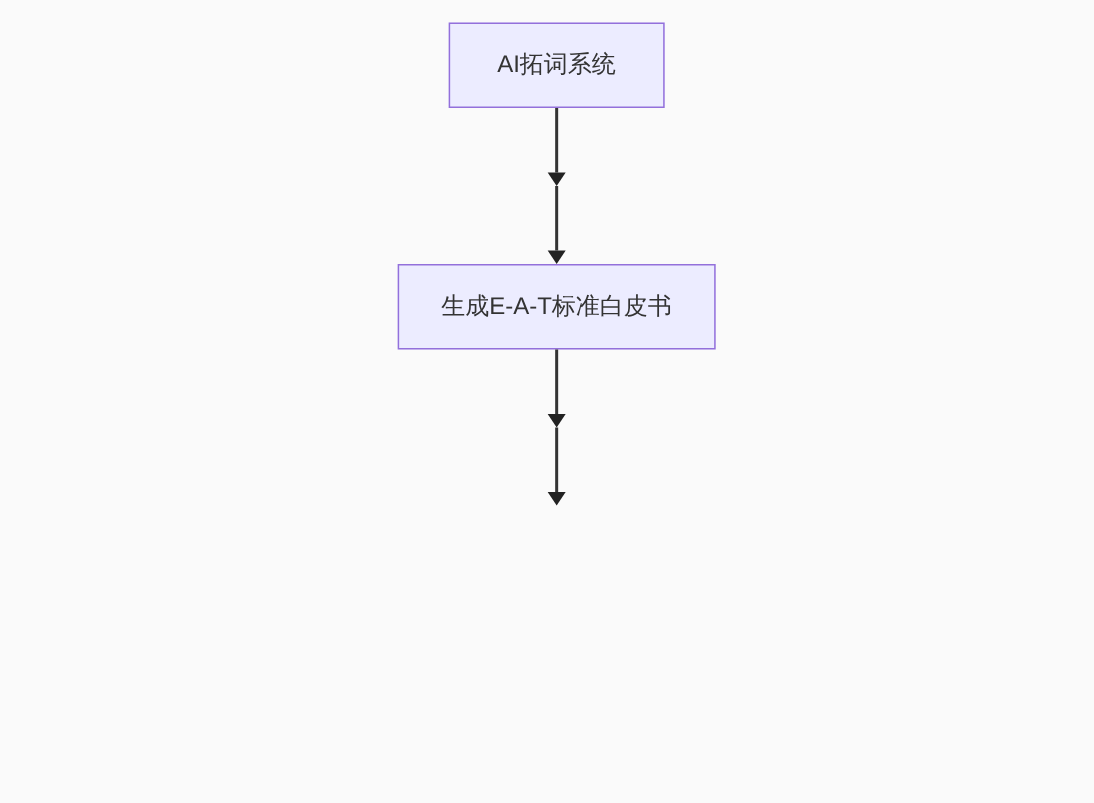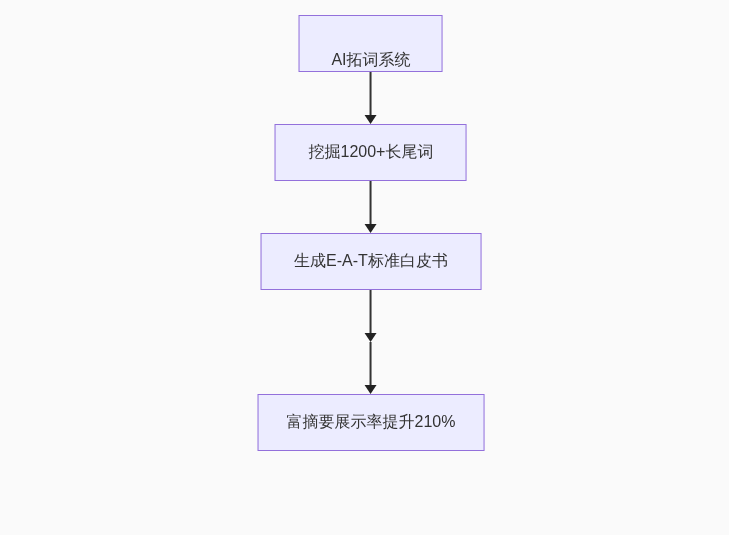--- a/index.html
+++ b/index.html
@@ -31,21 +31,21 @@
     align-items: center;
     justify-content: center;
     padding: 0 28px;
     background: #ECECFF;
     border: 1px solid #9370DB;
     color: #333333;
     font-size: 16px;
     white-space: nowrap;
     text-align: center;
   }
-  .node:nth-of-type(1) { min-width: 144px; align-items: flex-end; }
+  .node:nth-of-type(1) { min-width: 144px; }
   .node:nth-of-type(3) { min-width: 192px; }
   .node:nth-of-type(5) { min-width: 221px; }
   .node:nth-of-type(7) { min-width: 215px; height: 56px; }
   .node:nth-of-type(9) { min-width: 245px; height: 56px; }
   .edge {
     display: flex;
     flex-direction: column;
     align-items: center;
     height: 52px;
   }
@@ -70,23 +70,20 @@
 
     <div class="node">
       <span>AI拓词系统</span>
     </div>
 
     <div class="edge">
       <div class="edge-line"></div>
       <div class="arrowhead"></div>
     </div>
 
-    <div class="node">
-      <span>挖掘1200+长尾词</span>
-    </div>
 
     <div class="edge">
       <div class="edge-line"></div>
       <div class="arrowhead"></div>
     </div>
 
     <div class="node">
       <span>生成E-A-T标准白皮书</span>
     </div>
 
@@ -94,18 +91,15 @@
       <div class="edge-line"></div>
       <div class="arrowhead"></div>
     </div>
 
 
     <div class="edge">
       <div class="edge-line"></div>
       <div class="arrowhead"></div>
     </div>
 
-    <div class="node">
-      <span>富摘要展示率提升210%</span>
-    </div>
 
   </div>
 </div>
 
 </body></html>

